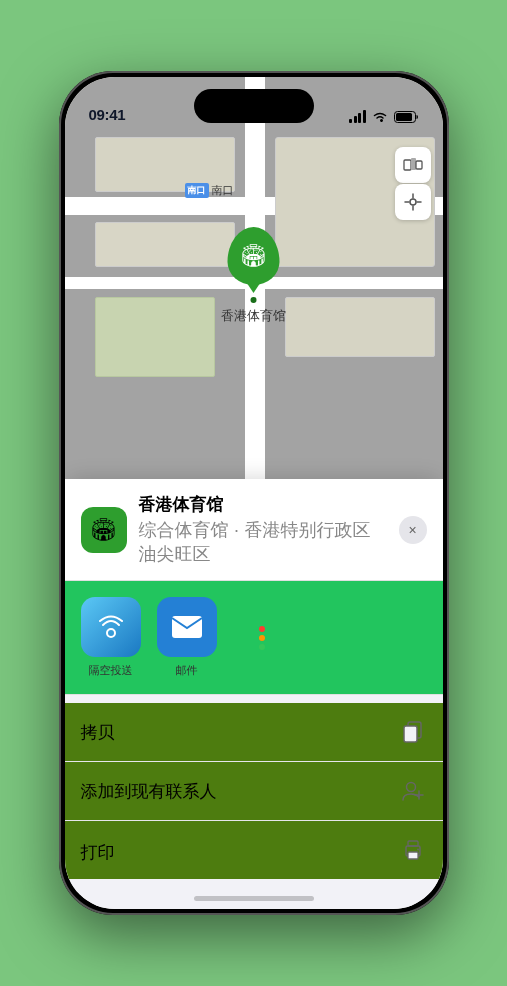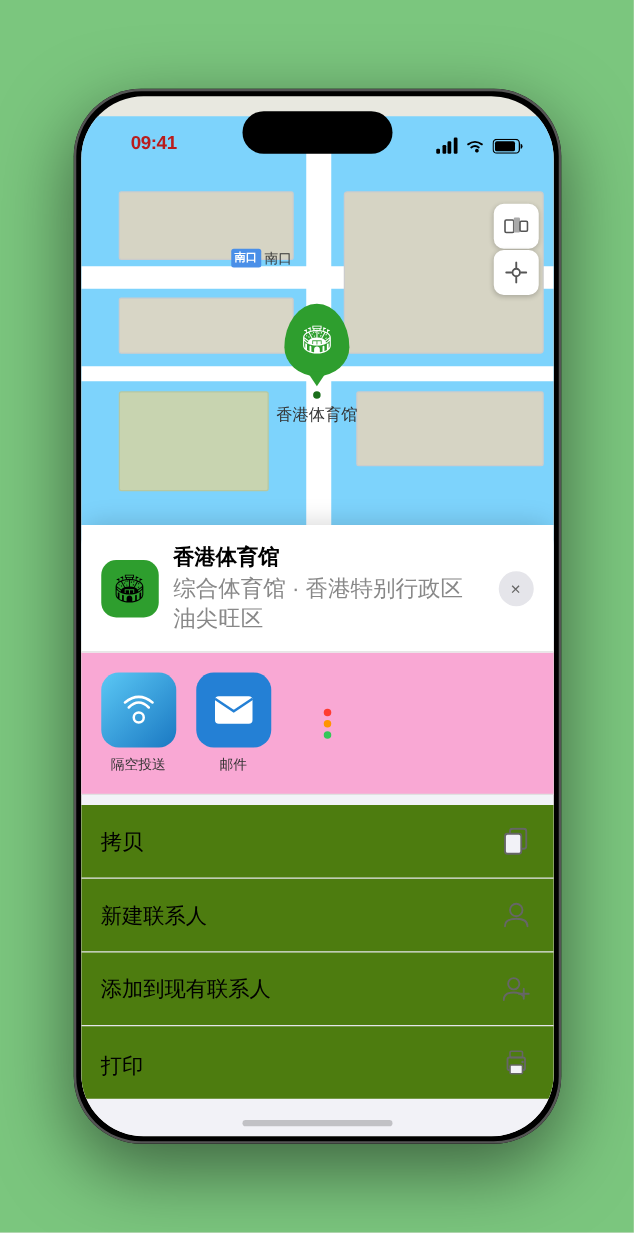--- a/index.html
+++ b/index.html
@@ -41,28 +41,28 @@
       height: 34px;
       background: #000;
       border-radius: 20px;
       z-index: 100;
     }
 
     
     .status-bar {
       position: absolute;
       top: 0;
-      left: 16px; right: 0;
+      left: 0; right: 0;
       height: 54px;
       display: flex;
       align-items: flex-end;
       justify-content: space-between;
       padding: 17px 24px 8px;
       z-index: 99;
-      color: #b91c1c;
+      color: #0f172a;
     }
 
     .status-time {
       font-size: 15px;
       font-weight: 600;
       letter-spacing: -0.3px;
     }
 
     .status-icons {
       display: flex;
@@ -78,23 +78,23 @@
     }
     .signal-bars span {
       background: #000;
       width: 3px;
       border-radius: 1px;
     }
 
     
     .map-area {
       position: absolute;
-      top: 16px; left: 0; right: 0;
+      top: 0; left: 0; right: 0;
       height: 420px;
-      background: #7dd3fc;
+      background: #a3a3a3;
       overflow: hidden;
     }
 
     
     .map-road-h1 {
       position: absolute;
       background: #fff;
       height: 18px;
       left: 0; right: 0;
       top: 120px;
@@ -305,21 +305,21 @@
       align-items: center;
       justify-content: center;
       font-size: 14px;
       color: #666;
       cursor: pointer;
       flex-shrink: 0;
     }
 
     
     .share-apps-row {
-      background: #f9a8d4;
+      background: #22c55e;
       padding: 16px 12px;
       display: flex;
       gap: 8px;
       overflow-x: hidden;
       border-bottom: 0.5px solid #e0e0e0;
     }
 
     .share-app-item {
       display: flex;
       flex-direction: column;
@@ -562,29 +562,20 @@
         <div class="action-item">
           <span class="action-label">拷贝</span>
           <div class="action-icon">
             <svg width="22" height="22" viewBox="0 0 22 22">
               <rect x="6" y="1" width="13" height="16" rx="2" fill="none" stroke="#666" stroke-width="1.5"></rect>
               <rect x="2" y="5" width="13" height="16" rx="2" fill="#f2f2f7" stroke="#666" stroke-width="1.5"></rect>
             </svg>
           </div>
         </div>
 
-        <div class="action-item">
-          <span class="action-label">新建联系人</span>
-          <div class="action-icon">
-            <svg width="22" height="22" viewBox="0 0 22 22">
-              <circle cx="11" cy="7" r="5" fill="none" stroke="#666" stroke-width="1.5"></circle>
-              <path d="M2 20 Q2 14 11 14 Q20 14 20 20" stroke="#666" stroke-width="1.5" fill="none" stroke-linecap="round"></path>
-            </svg>
-          </div>
-        </div>
 
         <div class="action-item">
           <span class="action-label">添加到现有联系人</span>
           <div class="action-icon">
             <svg width="22" height="22" viewBox="0 0 22 22">
               <circle cx="9" cy="7" r="4.5" fill="none" stroke="#666" stroke-width="1.5"></circle>
               <path d="M1 20 Q1 14 9 14 Q14 14 17 17" stroke="#666" stroke-width="1.5" fill="none" stroke-linecap="round"></path>
               <line x1="17" y1="11" x2="17" y2="19" stroke="#666" stroke-width="1.5" stroke-linecap="round"></line>
               <line x1="13" y1="15" x2="21" y2="15" stroke="#666" stroke-width="1.5" stroke-linecap="round"></line>
             </svg>

